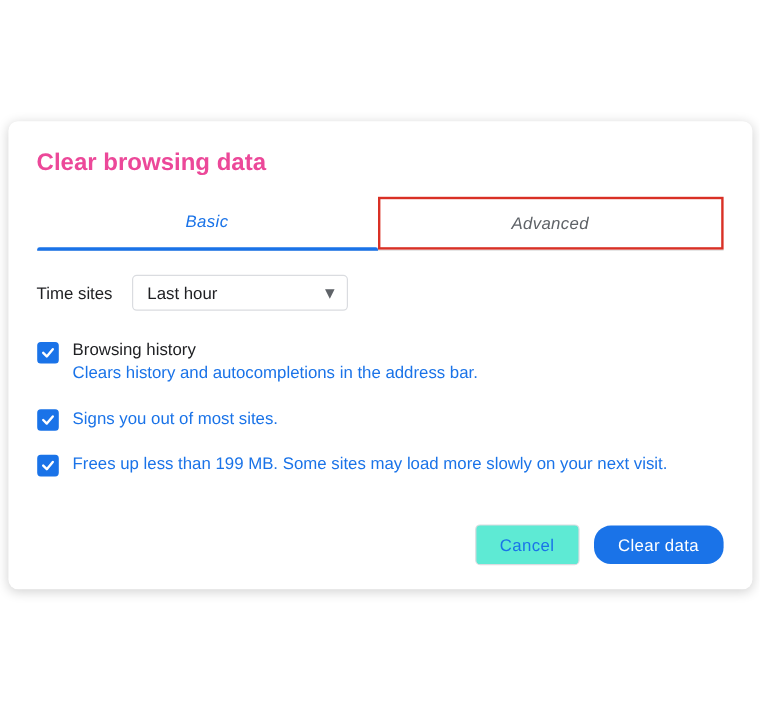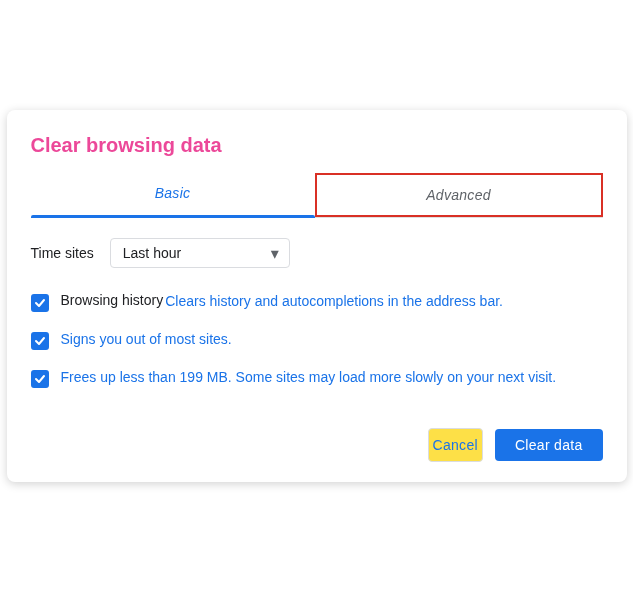--- a/index.html
+++ b/index.html
@@ -124,55 +124,55 @@
       justify-content: center;
       cursor: pointer;
       border: 2px solid #1a73e8;
     }
     .checkbox svg {
       width: 12px;
       height: 12px;
     }
     .option-text {
       display: flex;
-      flex-direction: row;
+      flex-direction: column;
       gap: 2px;
     }
     .option-title {
       font-size: 14px;
       font-weight: 500;
       color: #202124;
     }
     .option-desc {
       font-size: 14px;
       color: #1a73e8;
       line-height: 1.4;
     }
     .footer {
       display: flex;
       justify-content: flex-end;
       gap: 12px;
       margin-top: 40px;
       align-items: center;
     }
     .btn-cancel {
-      padding: 8px 4px;
+      padding: 8px 20px;
       border: 1px solid #dadce0;
       border-radius: 4px;
-      background: #fde047;
+      background: #5eead4;
       color: #1a73e8;
       font-size: 14px;
       font-weight: 500;
       cursor: pointer;
       letter-spacing: 0.3px;
     }
     .btn-clear {
       padding: 8px 20px;
       border: none;
-      border-radius: 4px;
+      border-radius: 14px;
       background: #1a73e8;
       color: #fff;
       font-size: 14px;
       font-weight: 500;
       cursor: pointer;
       letter-spacing: 0.3px;
     }
   </style>
 </head>
 <body>

